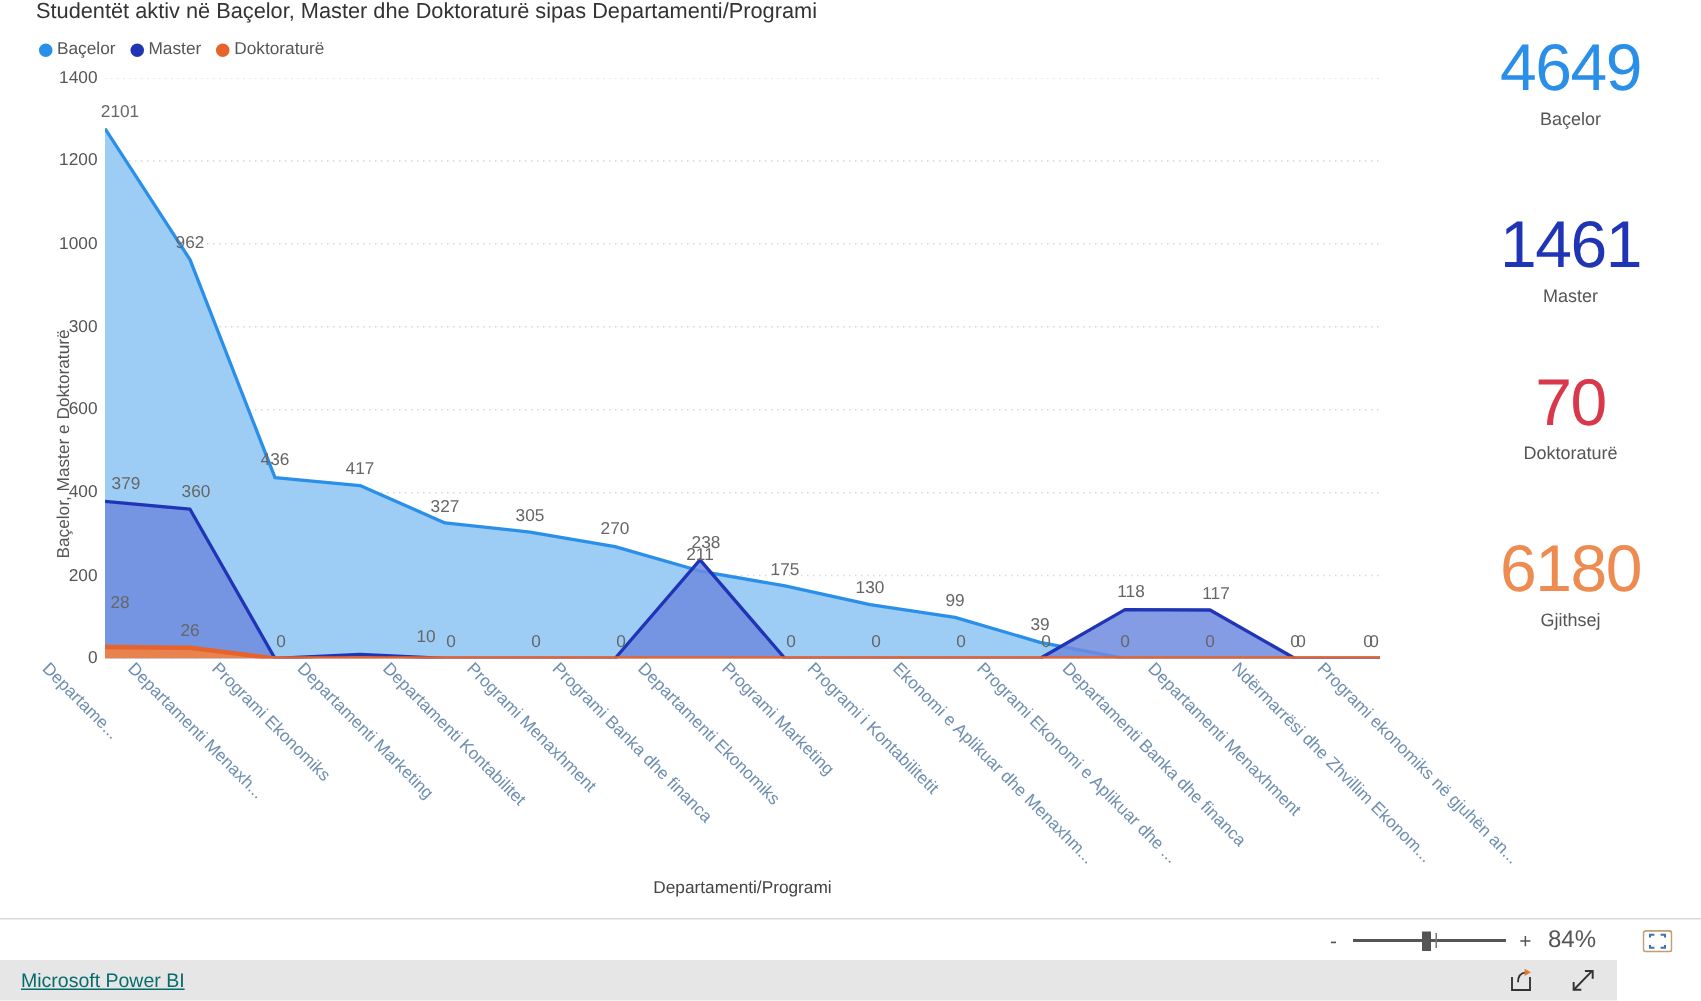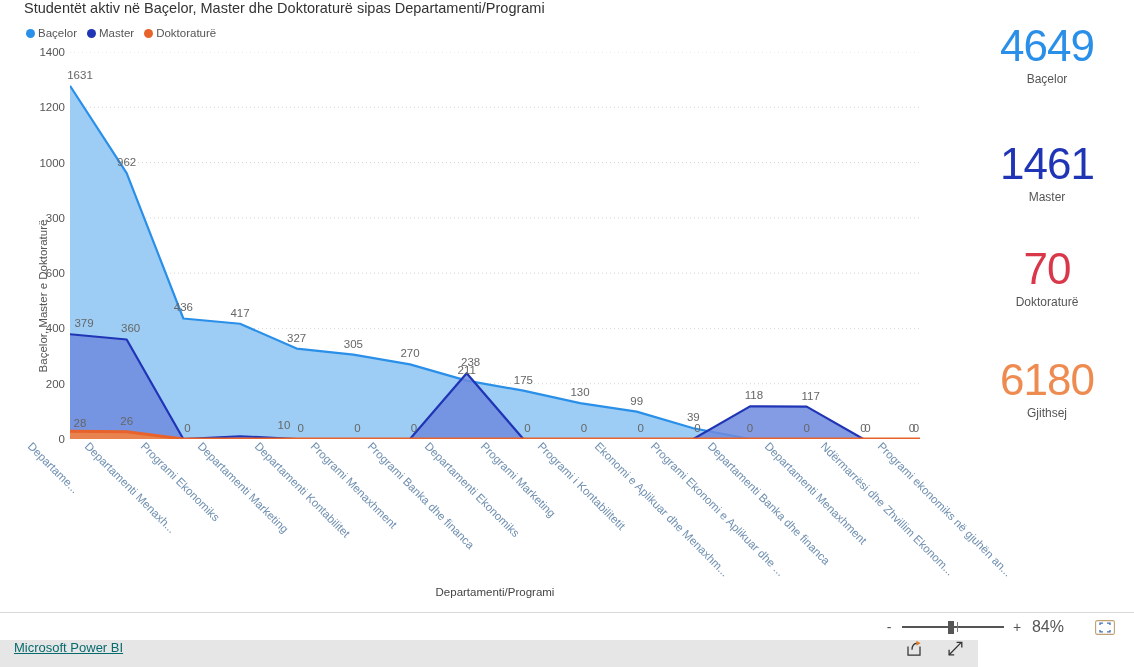--- a/index.html
+++ b/index.html
@@ -204,23 +204,24 @@
   #fit-button {
     margin-left: 16px; margin-right: 18px;
     width: 22px; height: 16px;
     display: flex; align-items: center; justify-content: center;
     cursor: pointer;
   }
 
   #footer-bar {
     position: absolute;
     left: 0; top: 640px;
-    width: 978px; height: 27px;
+    width: 1078px; height: 27px;
     background: #e6e6e6;
     display: flex;
+    align-items: center;
   }
   #powerbi-link {
     margin-left: 14px;
     font-size: 13px;
     color: #076b6e;
     text-decoration: underline;
     cursor: pointer;
   }
   #footer-actions {
     position: absolute;
@@ -284,21 +285,21 @@
             <path d="M0 33.72428571428571 L56.666666666666664 121.0757142857143 L113.33333333333333 266.47714285714284 L170 271.7292857142857 L226.66666666666666 296.60785714285714 L283.3333333333333 302.6892857142857 L340 312.3642857142857 L396.6666666666667 328.67357142857145 L453.3333333333333 338.625 L510 351.0642857142857 L566.6666666666666 359.63357142857143 L623.3333333333333 376.2192857142857 L680 387 L736.6666666666667 387 L793.3333333333334 387 L850 387 " fill="none" stroke="#2A8FE8" stroke-width="2.2" stroke-linejoin="round"></path>
             <path d="M0 282.2335714285714 L56.666666666666664 287.48571428571427 L113.33333333333333 387 L170 384.23571428571427 L226.66666666666666 387 L283.3333333333333 387 L340 387 L396.6666666666667 321.21 L453.3333333333333 387 L510 387 L566.6666666666666 387 L623.3333333333333 387 L680 354.38142857142856 L736.6666666666667 354.65785714285715 L793.3333333333334 387 L850 387 L850 387 L0 387 Z" fill="#6E8BDE" fill-opacity="0.85"></path>
             <path d="M0 282.2335714285714 L56.666666666666664 287.48571428571427 L113.33333333333333 387 L170 384.23571428571427 L226.66666666666666 387 L283.3333333333333 387 L340 387 L396.6666666666667 321.21 L453.3333333333333 387 L510 387 L566.6666666666666 387 L623.3333333333333 387 L680 354.38142857142856 L736.6666666666667 354.65785714285715 L793.3333333333334 387 L850 387 " fill="none" stroke="#1F35B5" stroke-width="2.2" stroke-linejoin="round"></path>
             <path d="M0 379.26 L56.666666666666664 379.8128571428571 L113.33333333333333 387 L170 387 L226.66666666666666 387 L283.3333333333333 387 L340 387 L396.6666666666667 387 L453.3333333333333 387 L510 387 L566.6666666666666 387 L623.3333333333333 387 L680 387 L736.6666666666667 387 L793.3333333333334 387 L850 387 L850 387 L0 387 Z" fill="#E8834F" fill-opacity="1"></path>
             <path d="M0 379.26 L56.666666666666664 379.8128571428571 L113.33333333333333 387 L170 387 L226.66666666666666 387 L283.3333333333333 387 L340 387 L396.6666666666667 387 L453.3333333333333 387 L510 387 L566.6666666666666 387 L623.3333333333333 387 L680 387 L736.6666666666667 387 L793.3333333333334 387 L850 387 " fill="none" stroke="#E8622C" stroke-width="3" stroke-linejoin="round"></path>
           </g>
       </svg>
     </div>
 
     <div id="data-labels" style="position:absolute;left:70px;top:52px;width:850px;height:387px;">
-        <div class="dlabel bac" style="left: 10px; top: 16.7243px;">1631</div>
+        <div class="dlabel bac" style="left: 10px; top: 16.7243px;">2101</div>
         <div class="dlabel bac" style="left: 56.6667px; top: 104.076px;">962</div>
         <div class="dlabel bac" style="left: 113.333px; top: 249.477px;">436</div>
         <div class="dlabel bac" style="left: 170px; top: 254.729px;">417</div>
         <div class="dlabel bac" style="left: 226.667px; top: 279.608px;">327</div>
         <div class="dlabel bac" style="left: 283.333px; top: 285.689px;">305</div>
         <div class="dlabel bac" style="left: 340px; top: 295.364px;">270</div>
         <div class="dlabel bac" style="left: 396.667px; top: 311.674px;">211</div>
         <div class="dlabel bac" style="left: 453.333px; top: 321.625px;">175</div>
         <div class="dlabel bac" style="left: 510px; top: 334.064px;">130</div>
         <div class="dlabel bac" style="left: 566.667px; top: 342.634px;">99</div>
@@ -316,21 +317,21 @@
         <div class="dlabel mas" style="left: 340px; top: 370px;">0</div>
         <div class="dlabel mas" style="left: 396.667px; top: 304.21px;">238</div>
         <div class="dlabel mas" style="left: 453.333px; top: 370px;">0</div>
         <div class="dlabel mas" style="left: 510px; top: 370px;">0</div>
         <div class="dlabel mas" style="left: 566.667px; top: 370px;">0</div>
         <div class="dlabel mas" style="left: 623.333px; top: 370px;">0</div>
         <div class="dlabel mas" style="left: 680px; top: 337.381px;">118</div>
         <div class="dlabel mas" style="left: 736.667px; top: 337.658px;">117</div>
         <div class="dlabel mas" style="left: 793.333px; top: 370px;">0</div>
         <div class="dlabel mas" style="left: 842px; top: 370px;">0</div>
-        <div class="dlabel" style="left: 10px; top: 365px;">28</div>
+        <div class="dlabel" style="left: 10px; top: 344px;">28</div>
         <div class="dlabel" style="left: 56.6667px; top: 362.813px;">26</div>
       </div>
 
     <div id="x-axis-labels">
         <div class="x-tick" style="left: 34px;">Departame...</div>
         <div class="x-tick" style="left: 90.6667px;">Departamenti Menaxh...</div>
         <div class="x-tick" style="left: 147.333px;">Programi Ekonomiks</div>
         <div class="x-tick" style="left: 204px;">Departamenti Marketing</div>
         <div class="x-tick" style="left: 260.667px;">Departamenti Kontabilitet</div>
         <div class="x-tick" style="left: 317.333px;">Programi Menaxhment</div>

